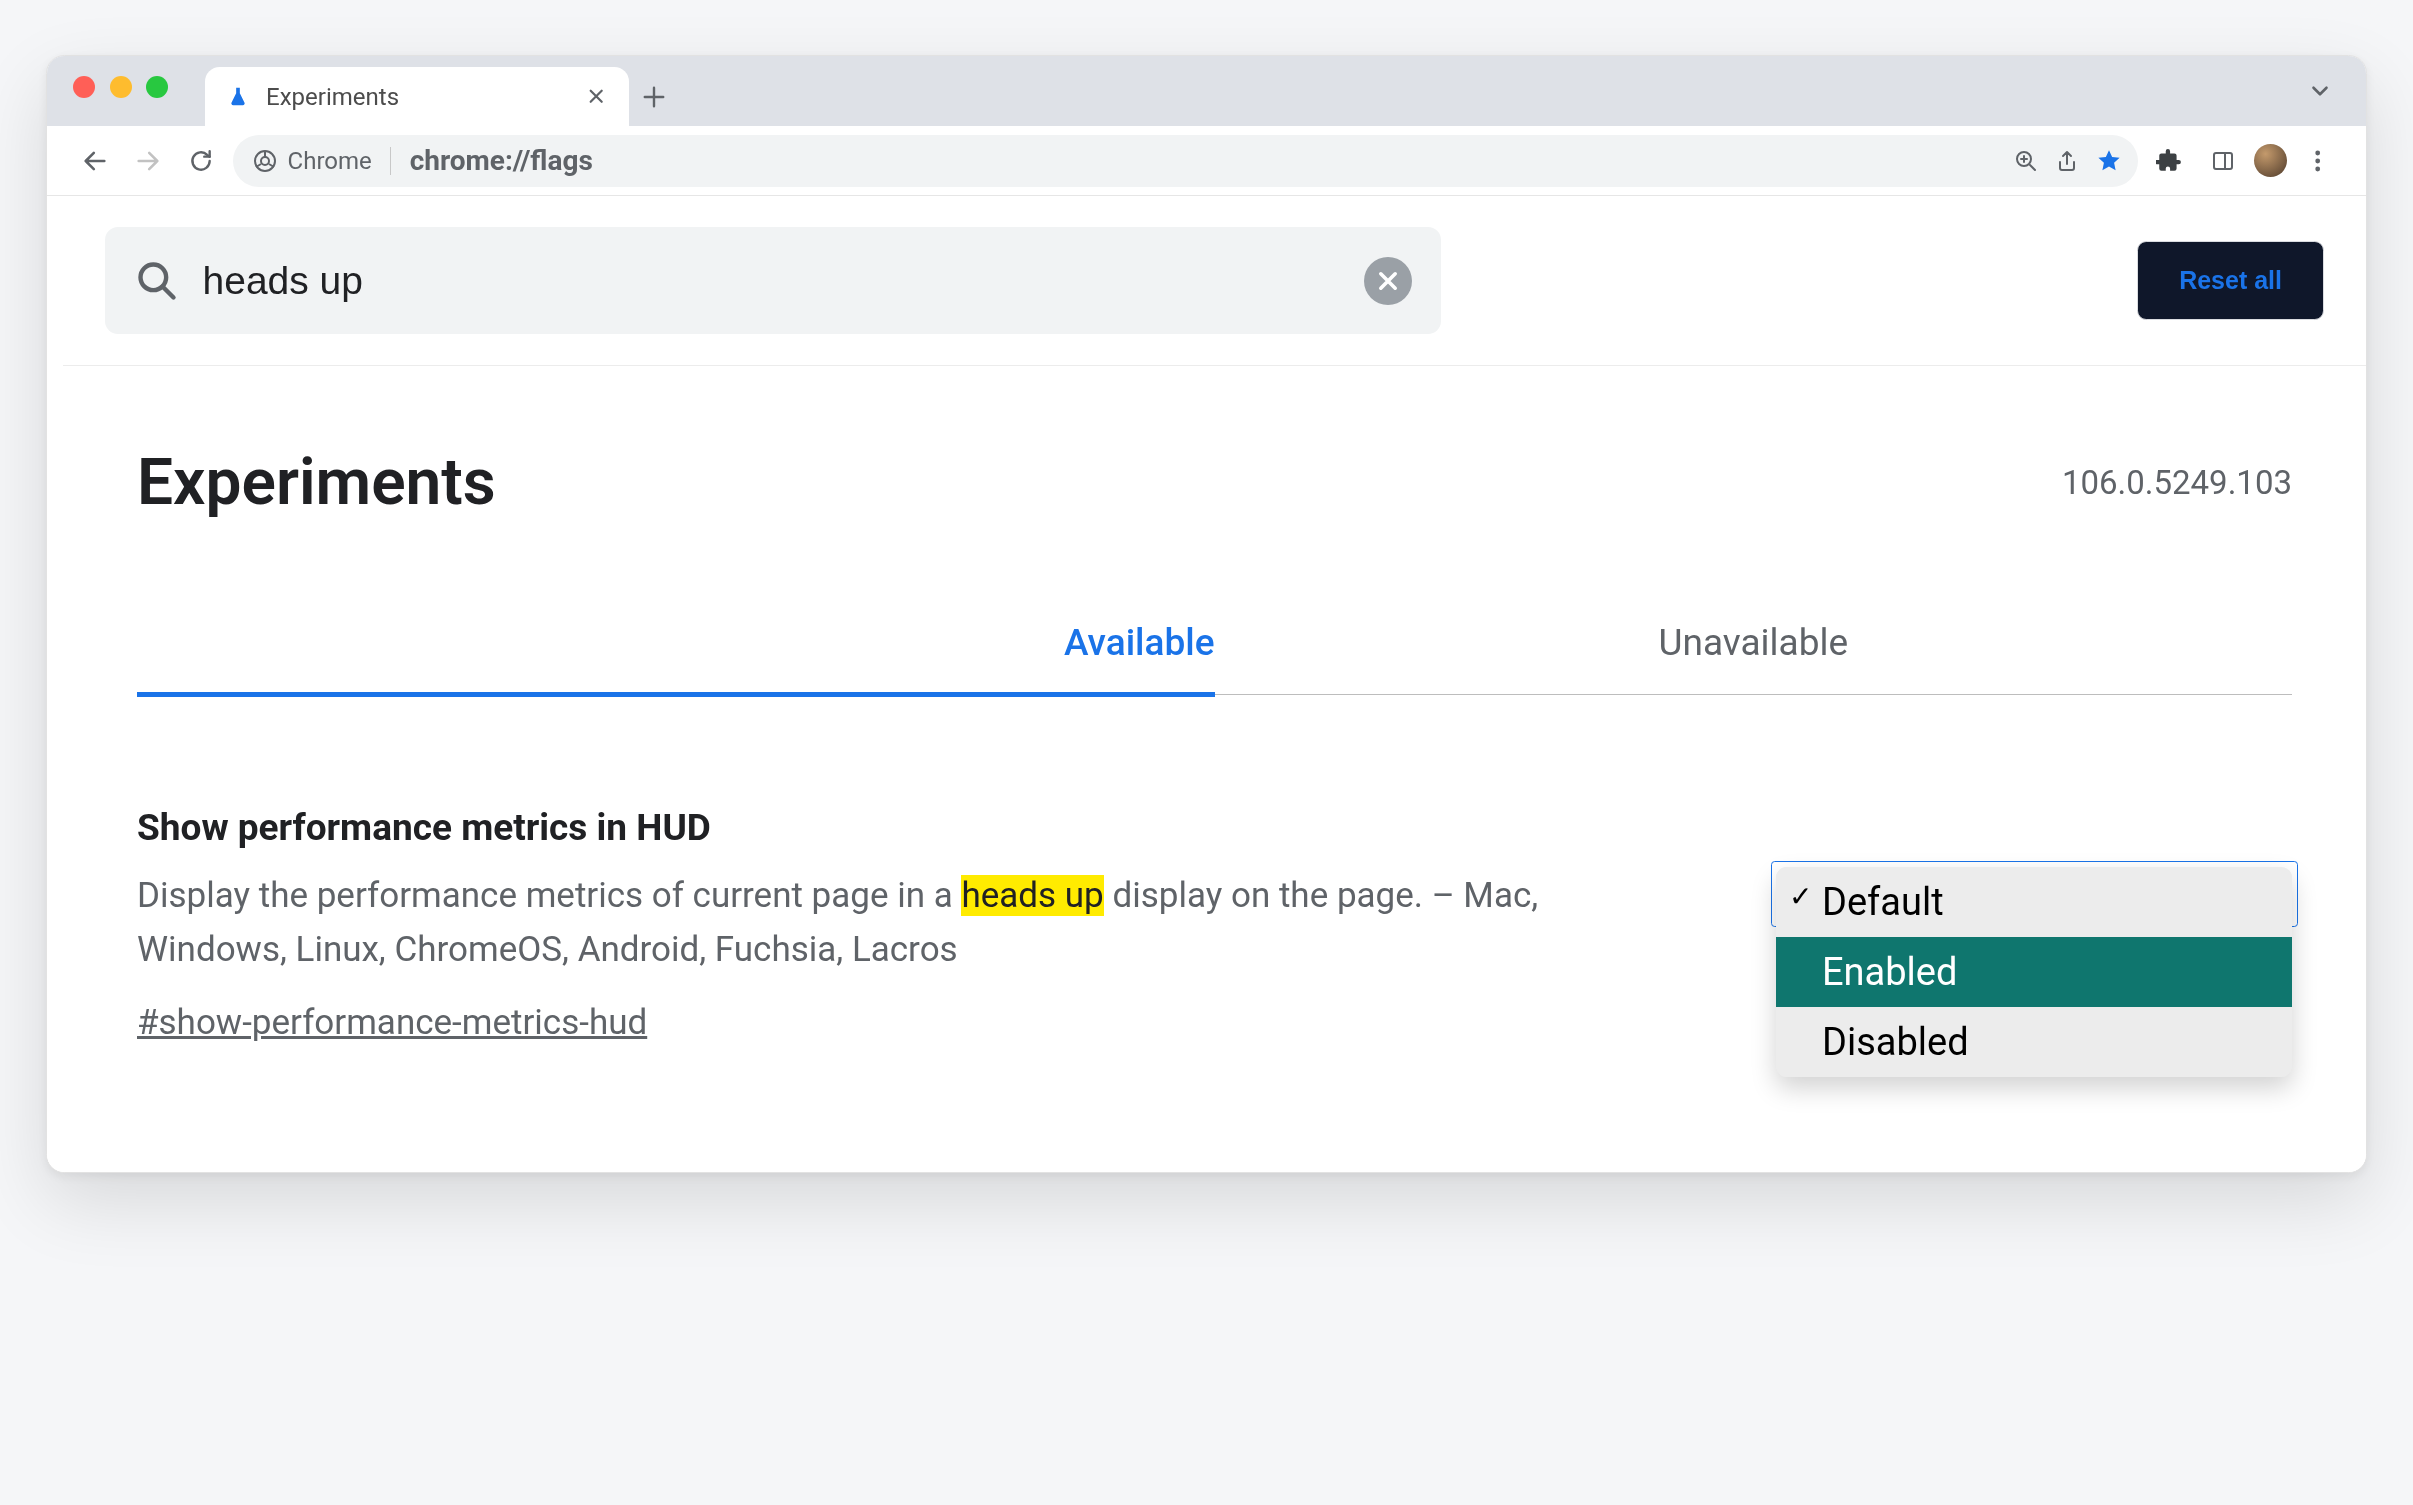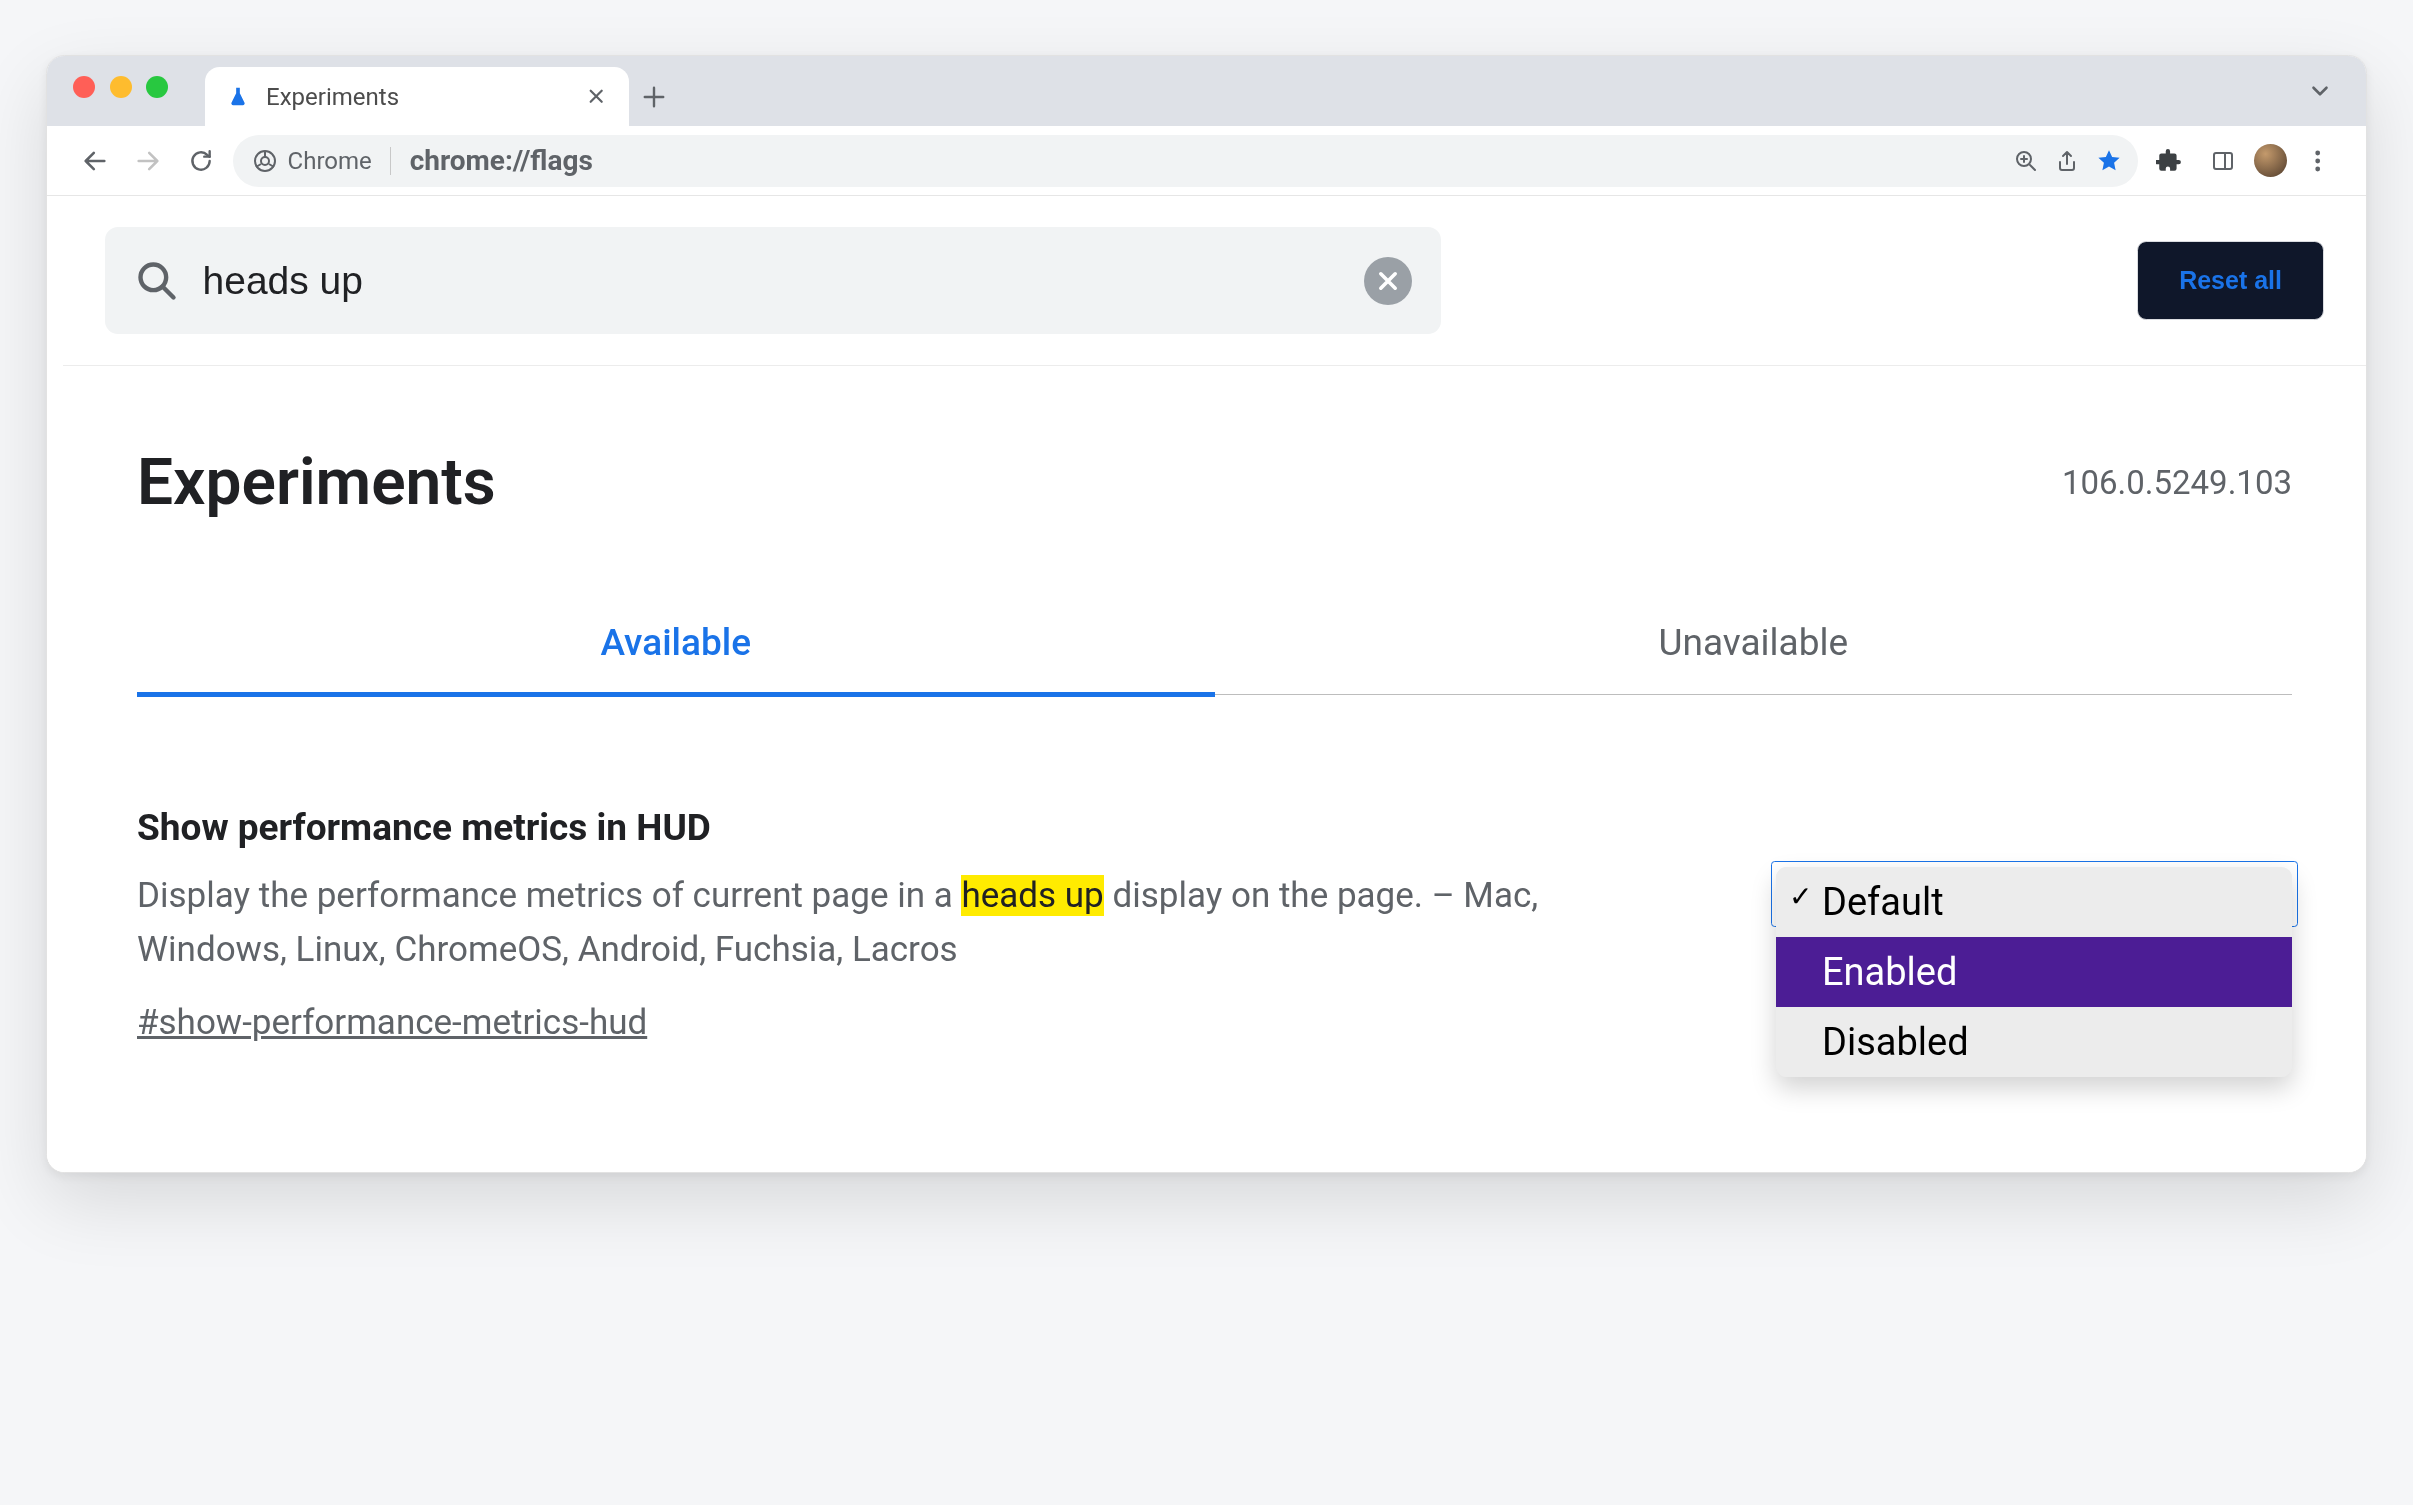--- a/index.html
+++ b/index.html
@@ -87,35 +87,35 @@
     .search-icon { color:#5f6368; }
     .clear-btn { width: 48px; height: 48px; border-radius:50%; background:#9aa0a6; display:flex; align-items:center; justify-content:center; color:#fff; }
     .reset-btn { margin-left:auto; border: 1.8px solid #dadce0; background:#0f172a; color:#1a73e8; font-size: 25px; font-weight: 700; padding: 24px 41px; border-radius: 9.2px; }
 
     .heading-row { display:flex; align-items:center; padding: 79px 74px 0 74px; }
     .heading { font-size: 64px; font-weight: 600; color:#202124; }
     .version { margin-left:auto; font-size: 33px; color:#5f6368; }
 
     .tabs-row { display:flex; margin: 101px 74px 0 74px; }
     .page-tab { flex:1; text-align:center; font-size: 37px; padding-bottom: 28px; border-bottom: 1.8px solid #bdbdbd; color:#5f6368; }
-    .page-tab.active { color:#1a73e8; border-bottom: 5.5px solid #1a73e8; margin-bottom:-1.8px; font-weight: 500; }
+    .page-tab.active { color:#1a73e8; border-bottom: 5.5px solid #1a73e8; margin-bottom:-1.8px; font-weight: 500; text-align: right; }
 
     .flag-row { display:flex; padding: 111px 74px 129px 74px; gap: 92px; align-items:flex-start; }
     .flag-text { flex: 1; }
     .flag-title { font-size: 37px; font-weight: 700; color:#202124; margin-bottom: 20px; }
     .flag-desc { font-size: 35px; color:#5f6368; line-height: 1.55; margin-bottom: 24px; }
     .flag-desc .hl { background: #ffeb00; color:#202124; }
     .flag-anchor { font-size: 35px; color:#5f6368; text-decoration: underline; }
 
     .select-wrap { position: relative; width: 516px; margin-top: 55px; }
     .select-outline { position:absolute; top:0; left:-5.5px; right:-5.5px; height: 66px; border:1.8px solid #1a73e8; border-radius:3.7px; pointer-events:none; }
     .dropdown { position:absolute; top: 5.5px; left: 0; right: 0; background:#ececec; border-radius: 11px; box-shadow: 0 11px 26px rgba(0,0,0,0.18); overflow:hidden; }
     .dd-item { font-size: 38px; padding: 13px 24px 13px 46px; position:relative; color:#000; background:#ececec; }
     .dd-item.checked::before { content:"✓"; position:absolute; left: 13px; font-size: 28px; }
-    .dd-item.highlight { background:#4c1d95; color:#fff; }
+    .dd-item.highlight { background:#0f766e; color:#fff; }
 
     svg { display:block; }
   </style>
 </head>
 <body>
 
 <div class="window">
 
   <div class="tabstrip">
     <div class="traffic-lights">

